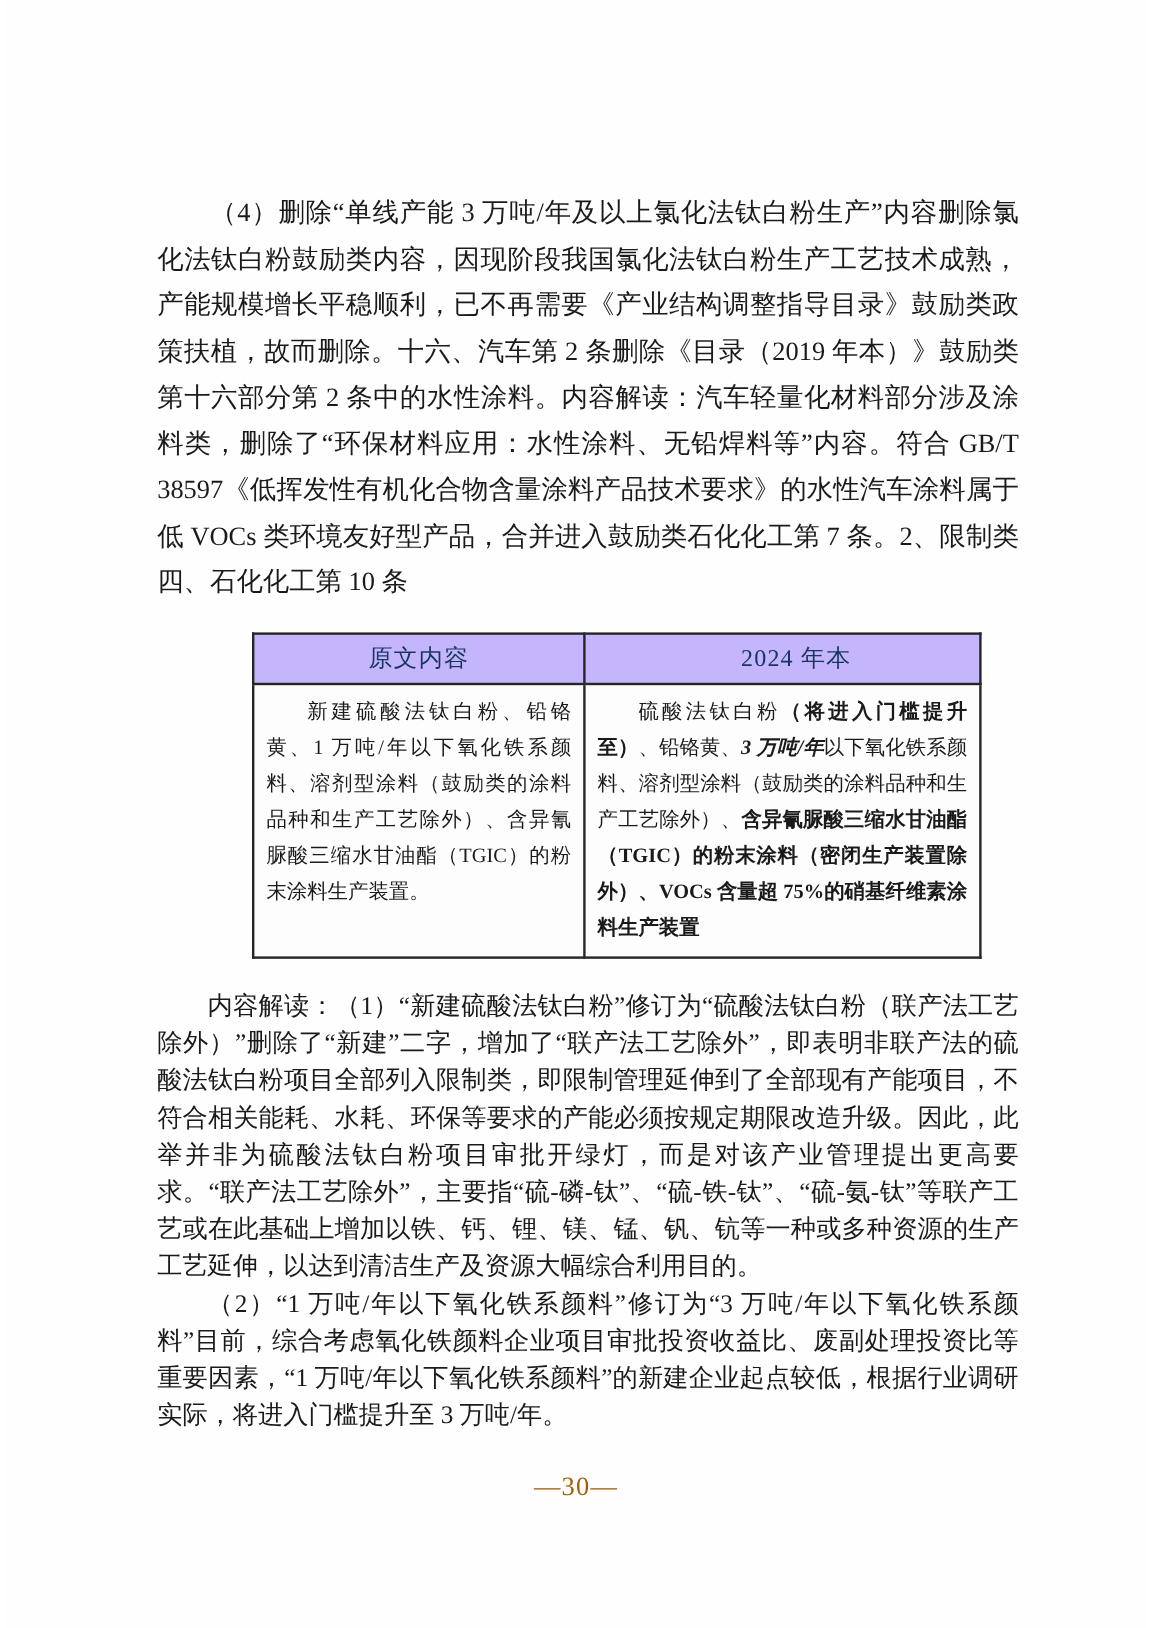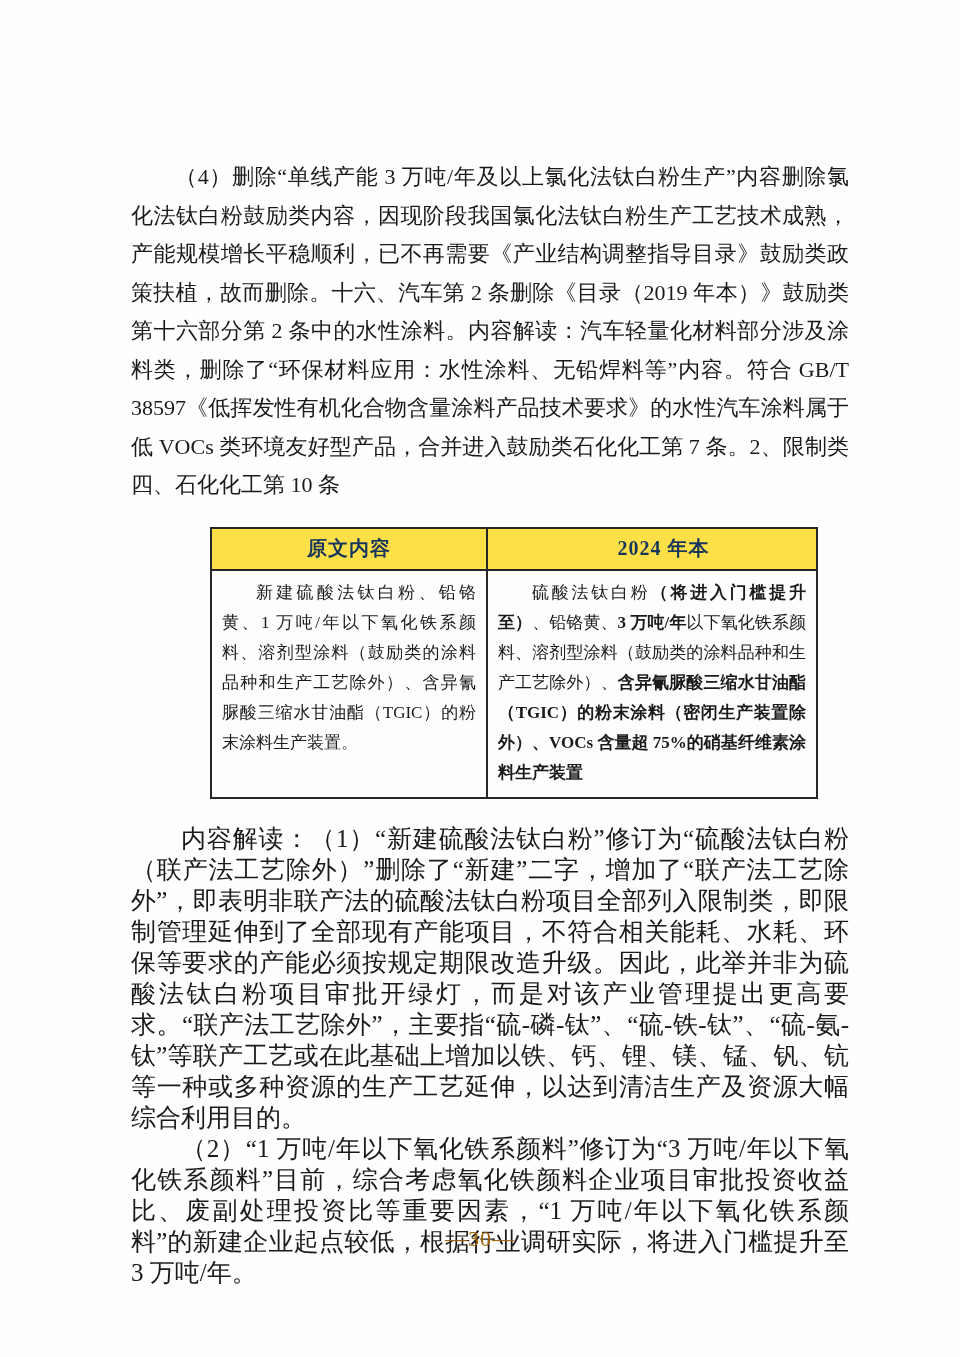--- a/index.html
+++ b/index.html
@@ -19,38 +19,38 @@
     left: 128px;
     top: 158px;
     width: 718px;
   }
   p.para { margin: 0; text-align: justify; text-indent: 2em; }
   .para-lead {
     font-size: 22px;
     line-height: 38.5px;
   }
   .para-body {
-    font-size: 25px;
+    font-size: 21px;
     line-height: 31px;
   }
   table.cmp {
     border-collapse: collapse;
     table-layout: fixed;
     width: 606px;
     margin: 22px 0 24px 79px;
   }
   table.cmp th, table.cmp td {
     border: 2px solid #262626;
     box-sizing: border-box;
   }
   table.cmp th {
     height: 42px;
-    background: #fde047;
+    background: #c4b5fd;
     color: #17365d;
-    font-weight: bold;
+    font-weight: normal;
     font-size: 20px;
     text-align: center;
     vertical-align: middle;
     letter-spacing: 1px;
   }
   th.col-original { width: 276px; }
   th.col-revised  { width: 330px; padding-left: 24px; }
   table.cmp td {
     vertical-align: top;
     background: #fdfdfd;
@@ -88,21 +88,21 @@
           <th class="col-original">原文内容</th>
           <th class="col-revised">2024 年本</th>
         </tr>
       </thead>
       <tbody>
         <tr>
           <td>
             <p>新建硫酸法钛白粉、铅铬黄、1 万吨/年以下氧化铁系颜料、溶剂型涂料（鼓励类的涂料品种和生产工艺除外）、含异氰脲酸三缩水甘油酯（TGIC）的粉末涂料生产装置。</p>
           </td>
           <td>
-            <p><span>硫酸法钛白粉</span><span style="font-weight: bold;">（将进入门槛提升至）</span><span>、铅铬黄、</span><span style="font-weight: bold;">3 万吨/年</span><span>以下氧化铁系颜料、溶剂型涂料（鼓励类的涂料品种和生产工艺除外）、</span><span style="font-weight: bold;">含异氰脲酸三缩水甘油酯（TGIC）的粉末涂料（密闭生产装置除外）、VOCs 含量超 75%的硝基纤维素涂料生产装置</span></p>
+            <p><span>硫酸法钛白粉</span><span style="font-weight: bold;">（将进入门槛提升至）</span><span>、铅铬黄、</span><span style="font-weight: bold; font-style: italic;">3 万吨/年</span><span>以下氧化铁系颜料、溶剂型涂料（鼓励类的涂料品种和生产工艺除外）、</span><span style="font-weight: bold;">含异氰脲酸三缩水甘油酯（TGIC）的粉末涂料（密闭生产装置除外）、VOCs 含量超 75%的硝基纤维素涂料生产装置</span></p>
           </td>
         </tr>
       </tbody>
     </table>
 
     <p class="para para-body">内容解读：（1）“新建硫酸法钛白粉”修订为“硫酸法钛白粉（联产法工艺除外）”删除了“新建”二字，增加了“联产法工艺除外”，即表明非联产法的硫酸法钛白粉项目全部列入限制类，即限制管理延伸到了全部现有产能项目，不符合相关能耗、水耗、环保等要求的产能必须按规定期限改造升级。因此，此举并非为硫酸法钛白粉项目审批开绿灯，而是对该产业管理提出更高要求。“联产法工艺除外”，主要指“硫-磷-钛”、“硫-铁-钛”、“硫-氨-钛”等联产工艺或在此基础上增加以铁、钙、锂、镁、锰、钒、钪等一种或多种资源的生产工艺延伸，以达到清洁生产及资源大幅综合利用目的。</p>
 
     <p class="para para-body">（2）“1 万吨/年以下氧化铁系颜料”修订为“3 万吨/年以下氧化铁系颜料”目前，综合考虑氧化铁颜料企业项目审批投资收益比、废副处理投资比等重要因素，“1 万吨/年以下氧化铁系颜料”的新建企业起点较低，根据行业调研实际，将进入门槛提升至 3 万吨/年。</p>
 
   </div>

